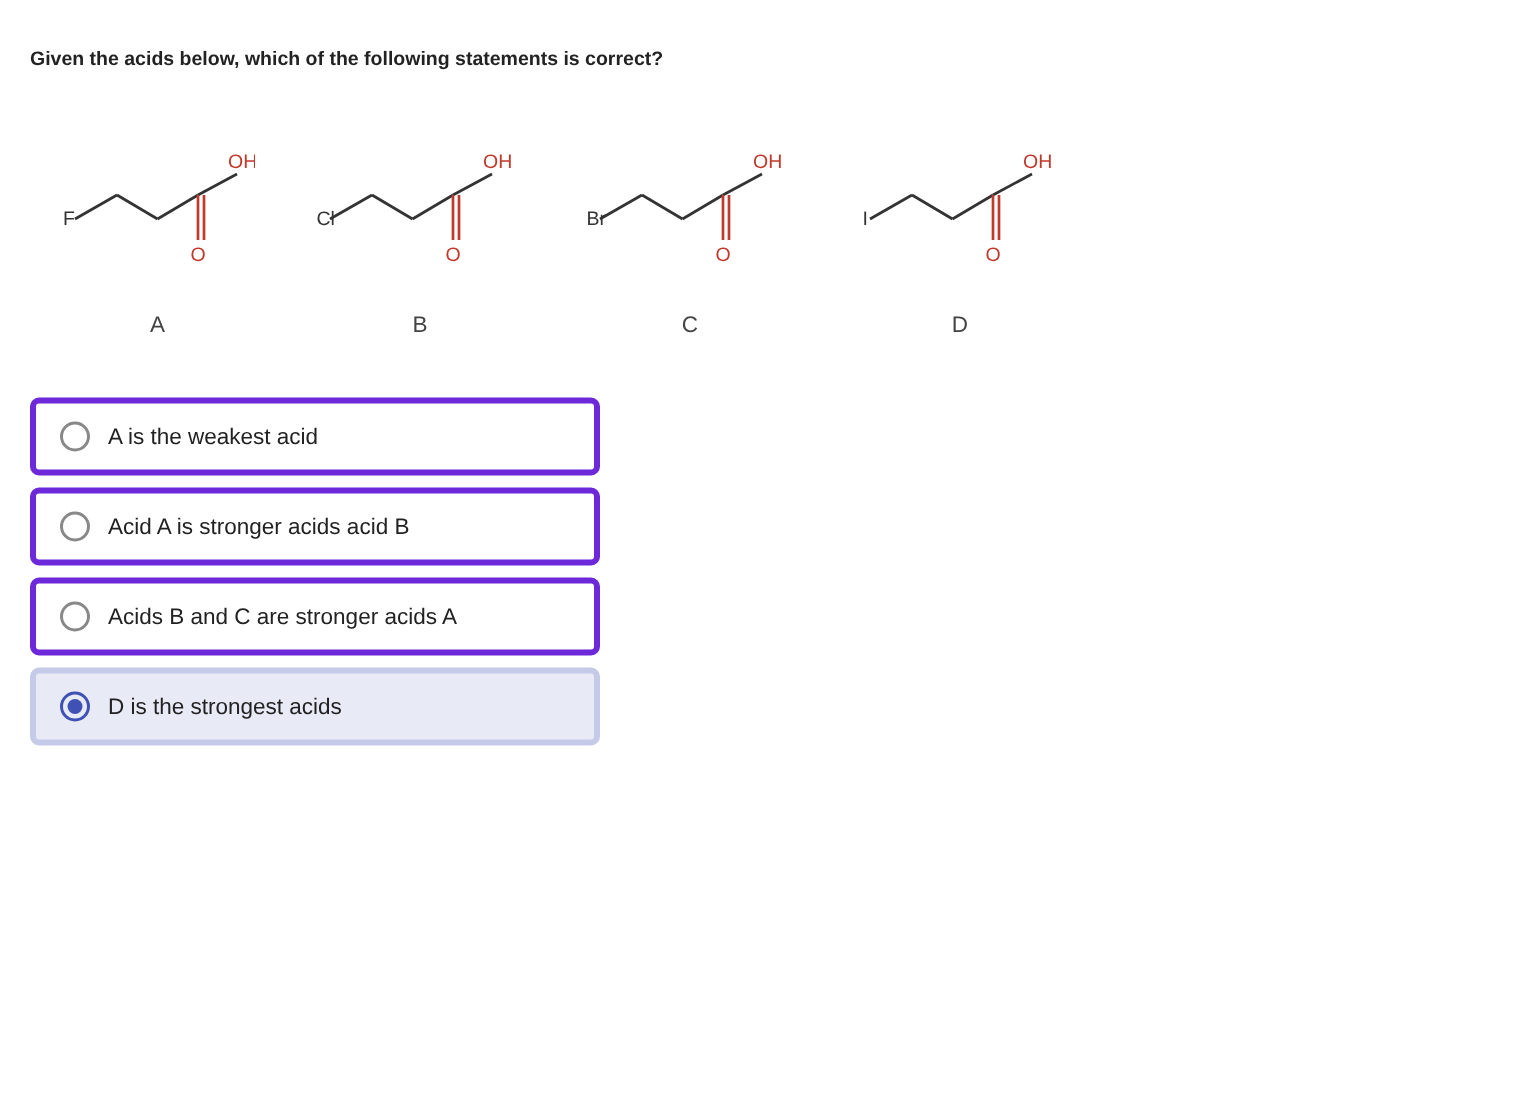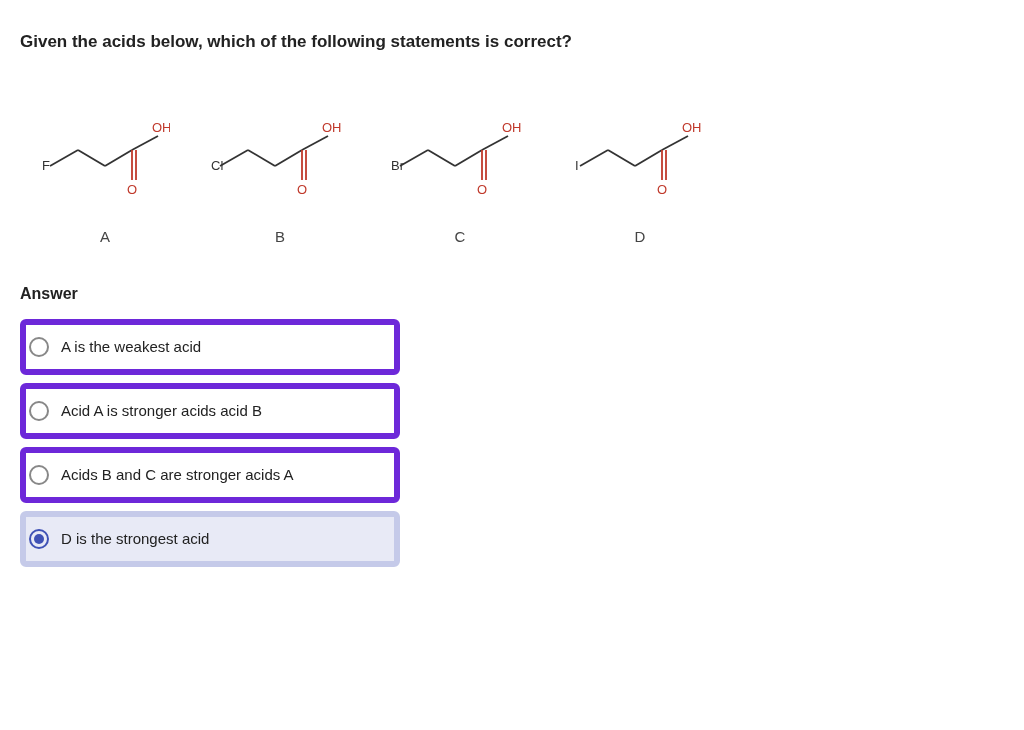--- a/index.html
+++ b/index.html
@@ -4,23 +4,23 @@
   <style>
     * { box-sizing: border-box; margin: 0; padding: 0; }
     body {
       font-family: Arial, sans-serif;
       background: #fff;
       color: #222;
       padding: 30px 20px;
       font-size: 16px;
     }
     .question {
-      font-size: 17px;
+      font-size: 13px;
       font-weight: 600;
-      margin-bottom: 44px;
+      margin-bottom: 30px;
       line-height: 1.4;
     }
     .molecules-row {
       display: flex;
       flex-direction: row;
       gap: 40px;
       margin-bottom: 40px;
       align-items: flex-end;
       padding-left: 20px;
     }
@@ -41,22 +41,22 @@
       margin-top: 10px;
     }
     .answer-title {
       font-size: 16px;
       font-weight: 600;
       margin-bottom: 16px;
     }
     .option {
       display: flex;
       align-items: center;
-      padding: 12px 3px;
-      border: 6px solid #6d28d9;
+      padding: 12px 16px;
+      border: 4px solid #6d28d9;
       border-radius: 6px;
       margin-bottom: 8px;
       cursor: pointer;
       background: #fff;
       max-width: 380px;
       gap: 12px;
       text-align: right;
     }
     .option.selected {
       background: #e8eaf6;
@@ -156,37 +156,36 @@
       <line x1="92" y1="52" x2="92" y2="82" stroke="#c0392b" stroke-width="1.8"></line>
       <line x1="96" y1="52" x2="96" y2="82" stroke="#c0392b" stroke-width="1.8"></line>
       <text x="87" y="96" font-size="13" fill="#c0392b" font-family="Arial">O</text>
     </svg>
     <div class="molecule-label">D</div>
   </div>
 
 </div>
 
 <div class="answer-section">
-  <div class="answer-title">Answer</div>
 
   <div class="option">
     <div class="radio-outer"></div>
     <span class="option-text">A is the weakest acid</span>
   </div>
 
   <div class="option">
     <div class="radio-outer"></div>
     <span class="option-text">Acid A is stronger acids acid B</span>
   </div>
 
   <div class="option">
     <div class="radio-outer"></div>
     <span class="option-text">Acids B and C are stronger acids A</span>
   </div>
 
   <div class="option selected">
     <div class="radio-outer selected-radio">
       <div class="radio-inner"></div>
     </div>
-    <span class="option-text">D is the strongest acid</span>
+    <span class="option-text">D is the strongest acids</span>
   </div>
 
 </div>
 
 </body></html>

